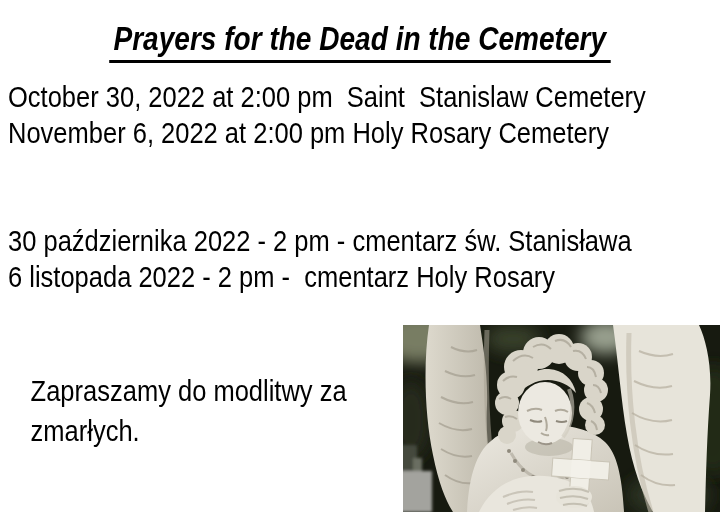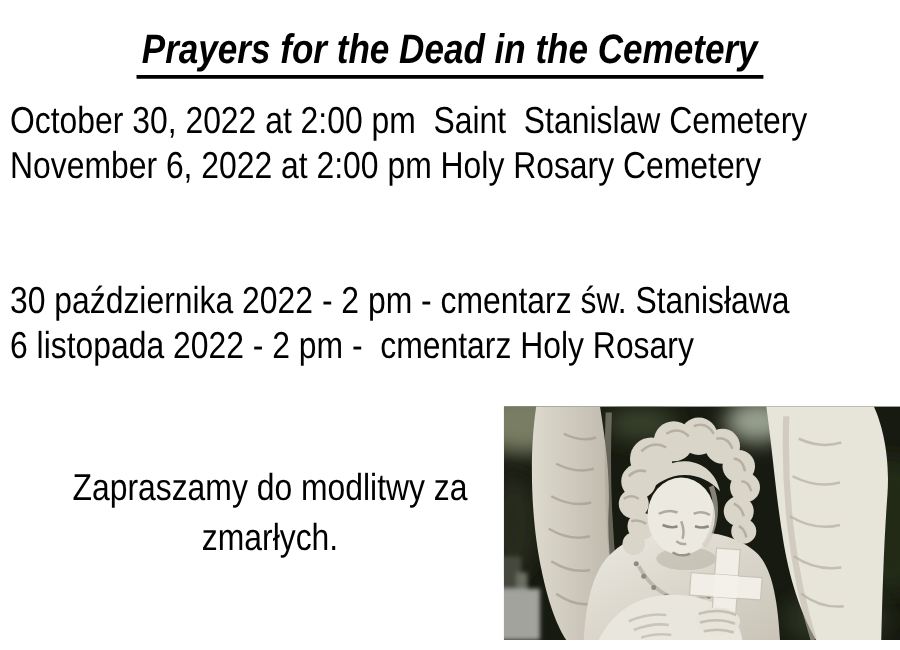--- a/index.html
+++ b/index.html
@@ -23,22 +23,22 @@
     font-size:33px;font-weight:bold;font-style:italic;line-height:38px;
     border-bottom:3px solid #000;padding:0 5px 2px 5px;
   }
 
   .sched{position:absolute;left:8px;font-size:30px;line-height:36px;}
   .sched-en{top:79px;}
   .sched-pl{top:223px;}
   .sched .line{display:block;height:36px;}
 
   .invitation{
-    position:absolute;left:12px;top:371px;width:408px;
-    text-align:center;font-size:30px;line-height:40px;
+    position:absolute;left:0;top:371px;width:408px;
+    font-size:30px;line-height:40px;
   }
 
   .photo{
     position:absolute;left:403px;top:325px;width:317px;height:187px;
     overflow:hidden;
   }
   .photo svg{display:block;width:317px;height:187px;}
 </style>
 </head>
 <body>

